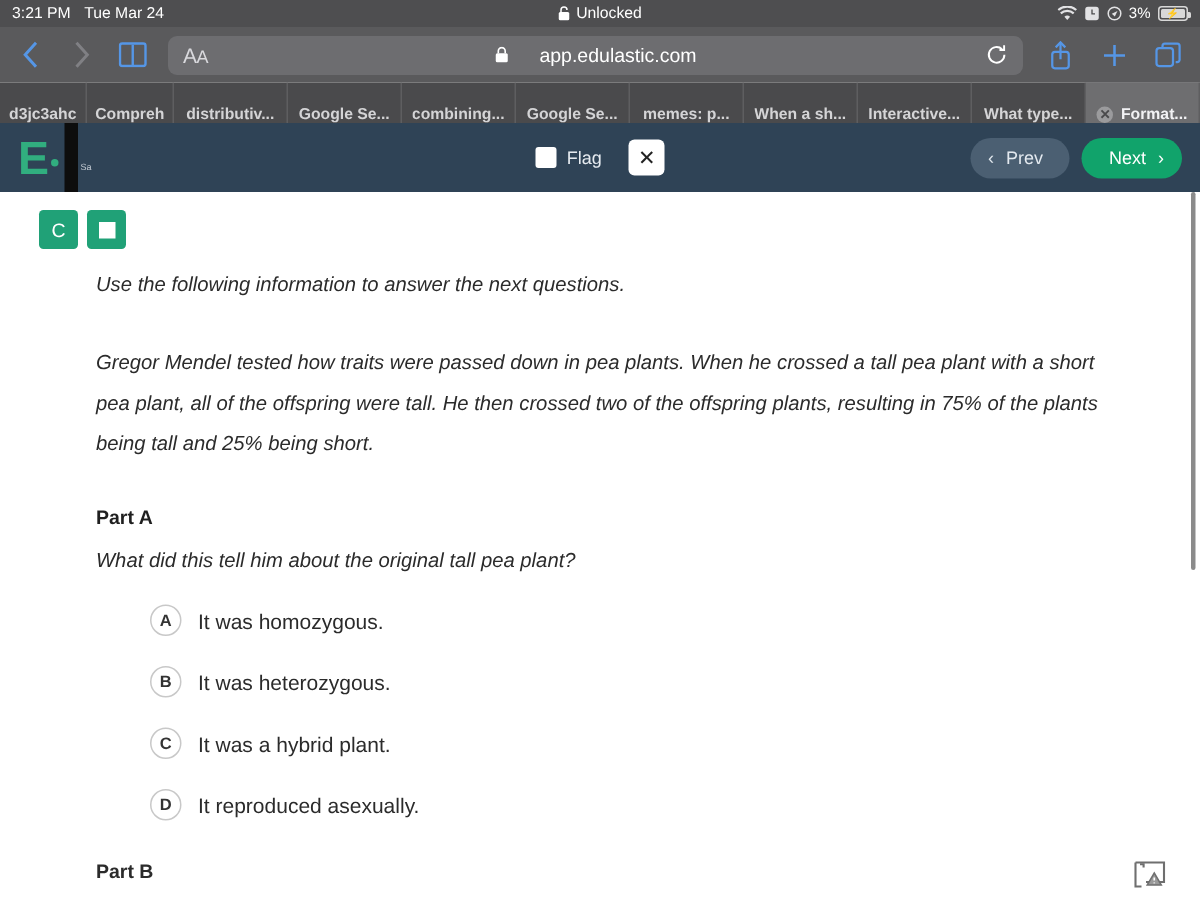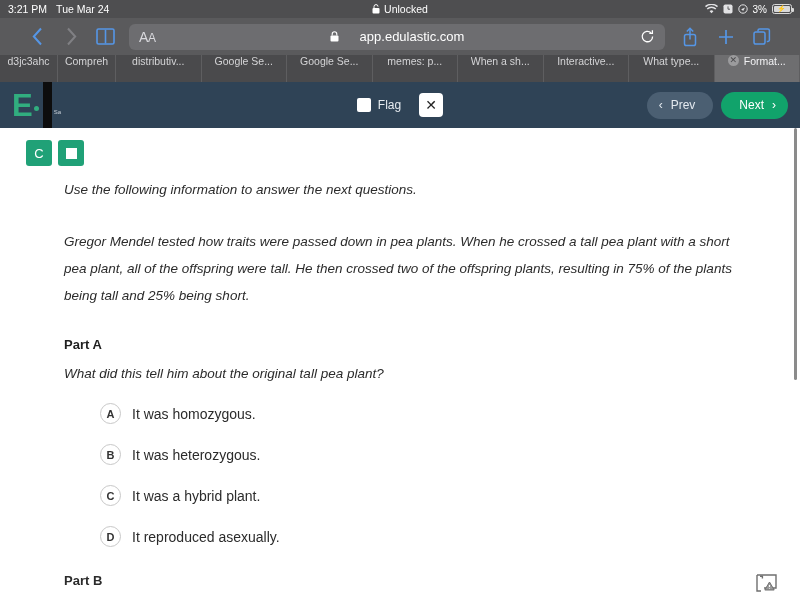--- a/index.html
+++ b/index.html
@@ -43,21 +43,21 @@
   .batt-fill { width: 100%; height: 100%; background:#d8d8d8; border-radius:1px;
     display:flex;align-items:center;justify-content:center;color:#4e4e50;font-size:7px;}
   .svgicon { display: block; }
 
   
   .browser-toolbar {
     height: 37px;
     background: #5a5a5c;
     display: flex;
     align-items: center;
-    padding: 0 27px;
+    padding: 0 10px;
     gap: 14px;
   }
   .nav-btn { width: 20px; height: 22px; display:flex; align-items:center; justify-content:center; }
   .url-bar {
     flex: 1;
     height: 26px;
     background: #6d6d70;
     border-radius: 6px;
     display: flex;
     align-items: center;
@@ -81,26 +81,26 @@
     background: #4a4a4c;
     display: flex;
     align-items: stretch;
     overflow: hidden;
   }
   .tab {
     flex: 1 1 0;
     min-width: 0;
     border-right: 1px solid #5e5e60;
     display: flex;
-    align-items: flex-start;
+    align-items: flex-end;
     justify-content: center;
     gap: 5px;
     color: #d4d4d6;
     font-size: 10.5px;
-    font-weight: normal;
+    font-weight: bold;
     padding: 0 5px;
     white-space: nowrap;
     overflow: hidden;
   }
   .tab.narrow { flex: 0 0 58px; }
   .tab.active { background: #6e6e70; color: #f2f2f4; }
   .tab-close {
     width: 11px; height: 11px; border-radius: 50%;
     background: #9b9b9d; color: #4a4a4c;
     font-size: 9px; line-height: 11px; text-align: center;
@@ -332,20 +332,23 @@
     <span class="tab-label">d3jc3ahc</span>
   </div>
   <div class="tab narrow">
     <span class="tab-label">Compreh</span>
   </div>
   <div class="tab">
     <span class="tab-label">distributiv...</span>
   </div>
   <div class="tab">
     <span class="tab-label">Google Se...</span>
+  </div>
+  <div class="tab">
+    <span class="tab-label">combining...</span>
   </div>
   <div class="tab">
     <span class="tab-label">Google Se...</span>
   </div>
   <div class="tab">
     <span class="tab-label">memes: p...</span>
   </div>
   <div class="tab">
     <span class="tab-label">When a sh...</span>
   </div>

